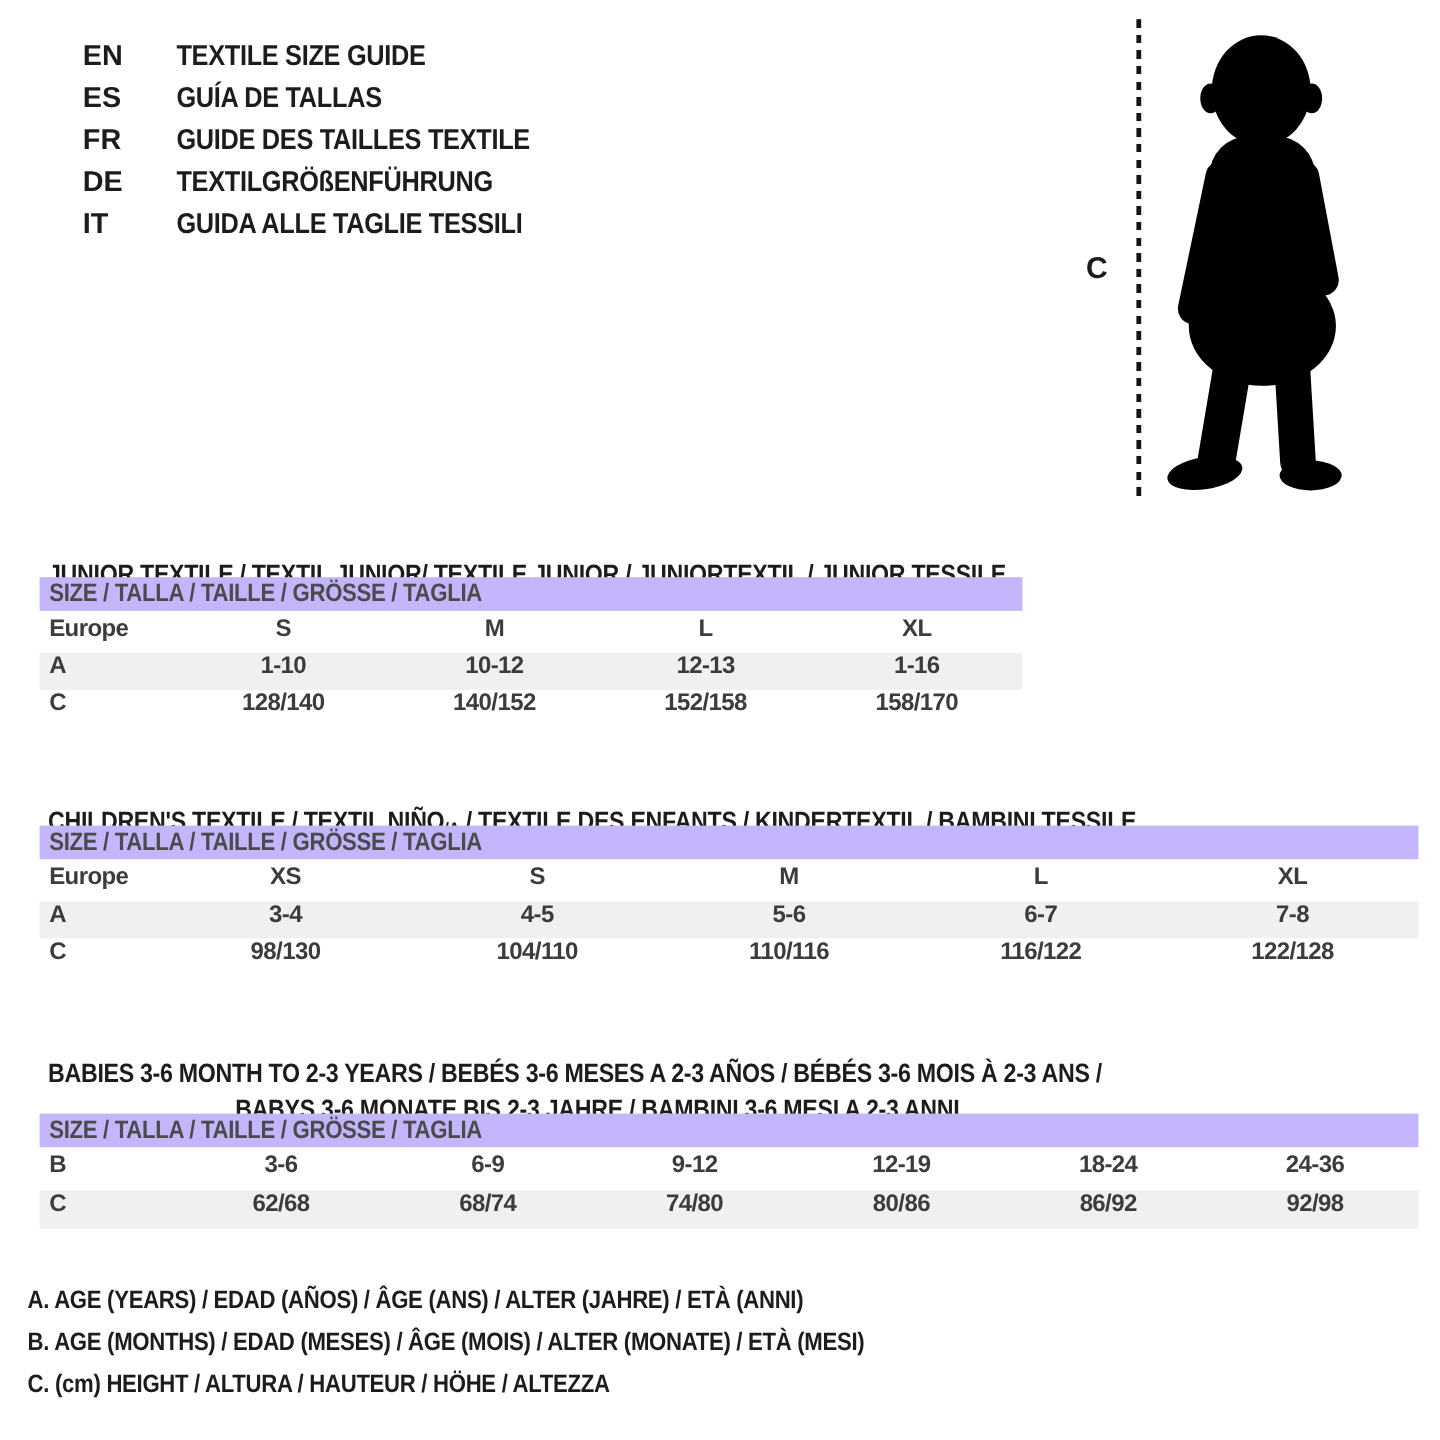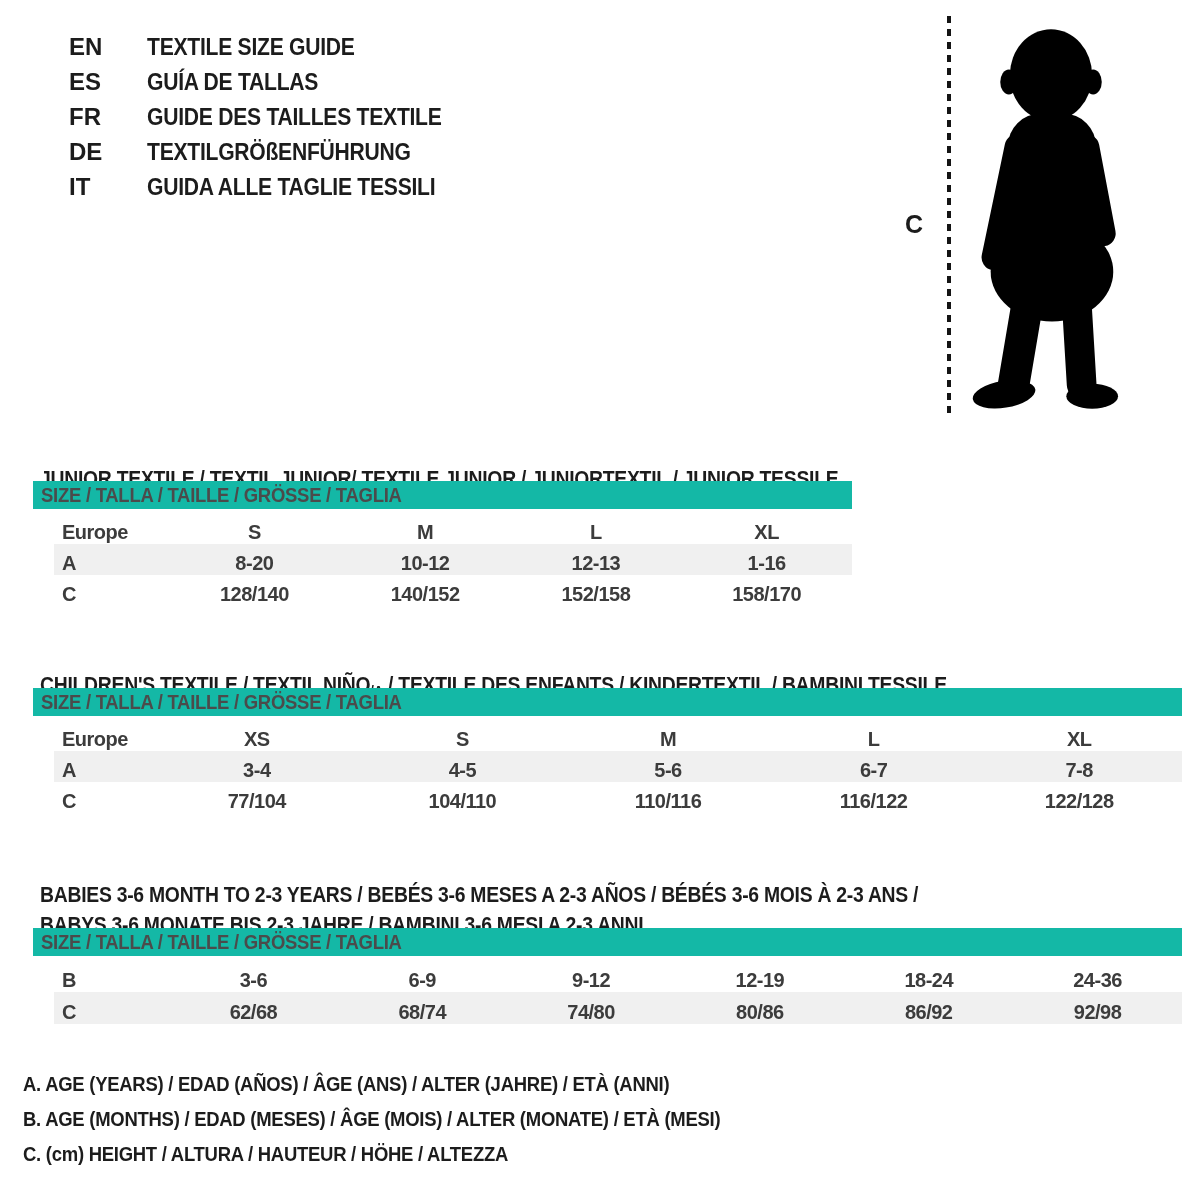--- a/index.html
+++ b/index.html
@@ -16,32 +16,32 @@
   
   .measure-line{position:absolute;left:947px;top:16px;width:4px;height:400px;
     background:repeating-linear-gradient(to bottom,#141414 0 7px,transparent 7px 13px);}
   .measure-label{position:absolute;left:905px;top:210px;font-weight:700;font-size:25px;}
   .toddler{position:absolute;left:960px;top:18px;}
 
   
   .sec-heading{position:absolute;left:40px;font-weight:700;font-size:22px;line-height:26px;white-space:nowrap;margin-top:32px;}
   .h-junior{top:434px;}
   .h-children{top:640px;}
-  .h-babies{top:848px;line-height:30px;}
+  .h-babies{top:848px;line-height:30px;text-align:center;}
   .sub{font-size:15px;vertical-align:-4px;letter-spacing:-0.3px;}
 
   
   .size-table{position:absolute;left:33px;}
   .t-junior{top:481px;width:819px;}
   .t-children{top:688px;width:1149px;}
   .t-babies{top:928px;width:1149px;}
-  .size-bar{height:28px;line-height:28px;background:#14b8a6;color:#4b4b4b;
+  .size-bar{height:28px;line-height:28px;background:#c4b5fd;color:#4b4b4b;
     font-weight:700;font-size:21px;padding-left:8px;box-sizing:border-box;margin-bottom:4px;}
-  .t-row{display:flex;height:31px;align-items:flex-end;font-size:20px;font-weight:700;
-    color:#3c3c3c;letter-spacing:-0.5px;margin-left:21px;}
+  .t-row{display:flex;height:31px;align-items:flex-start;font-size:20px;font-weight:700;
+    color:#3c3c3c;letter-spacing:-0.5px;}
   .t-babies .t-row{height:32px;}
   .t-row.alt{background:#f0f0f0;}
   .t-label{padding-left:8px;box-sizing:border-box;text-align:left;}
   .t-junior .t-label,.t-babies .t-label{width:115px;}
   .t-children .t-label{width:100px;}
   .t-cell{flex:1;text-align:center;}
 
   
   .legend{position:absolute;left:23px;top:1066px;}
   .legend-line{height:35px;line-height:35px;font-weight:700;font-size:21px;white-space:nowrap;}
@@ -99,21 +99,21 @@
   </div>
   <div class="t-row">
     <span class="t-label">Europe</span>
     <span class="t-cell">S</span>
     <span class="t-cell">M</span>
     <span class="t-cell">L</span>
     <span class="t-cell">XL</span>
   </div>
   <div class="t-row alt">
     <span class="t-label">A</span>
-    <span class="t-cell">8-20</span>
+    <span class="t-cell">1-10</span>
     <span class="t-cell">10-12</span>
     <span class="t-cell">12-13</span>
     <span class="t-cell">1-16</span>
   </div>
   <div class="t-row">
     <span class="t-label">C</span>
     <span class="t-cell">128/140</span>
     <span class="t-cell">140/152</span>
     <span class="t-cell">152/158</span>
     <span class="t-cell">158/170</span>
@@ -138,21 +138,21 @@
   <div class="t-row alt">
     <span class="t-label">A</span>
     <span class="t-cell">3-4</span>
     <span class="t-cell">4-5</span>
     <span class="t-cell">5-6</span>
     <span class="t-cell">6-7</span>
     <span class="t-cell">7-8</span>
   </div>
   <div class="t-row">
     <span class="t-label">C</span>
-    <span class="t-cell">77/104</span>
+    <span class="t-cell">98/130</span>
     <span class="t-cell">104/110</span>
     <span class="t-cell">110/116</span>
     <span class="t-cell">116/122</span>
     <span class="t-cell">122/128</span>
   </div>
 </div>
 
 <div class="sec-heading h-babies">
   <span class="cond">BABIES 3-6 MONTH TO 2-3 YEARS / BEBÉS 3-6 MESES A 2-3 AÑOS / BÉBÉS 3-6 MOIS À 2-3 ANS /</span><br>
   <span class="cond">BABYS 3-6 MONATE BIS 2-3 JAHRE / BAMBINI 3-6 MESI A 2-3 ANNI</span>

